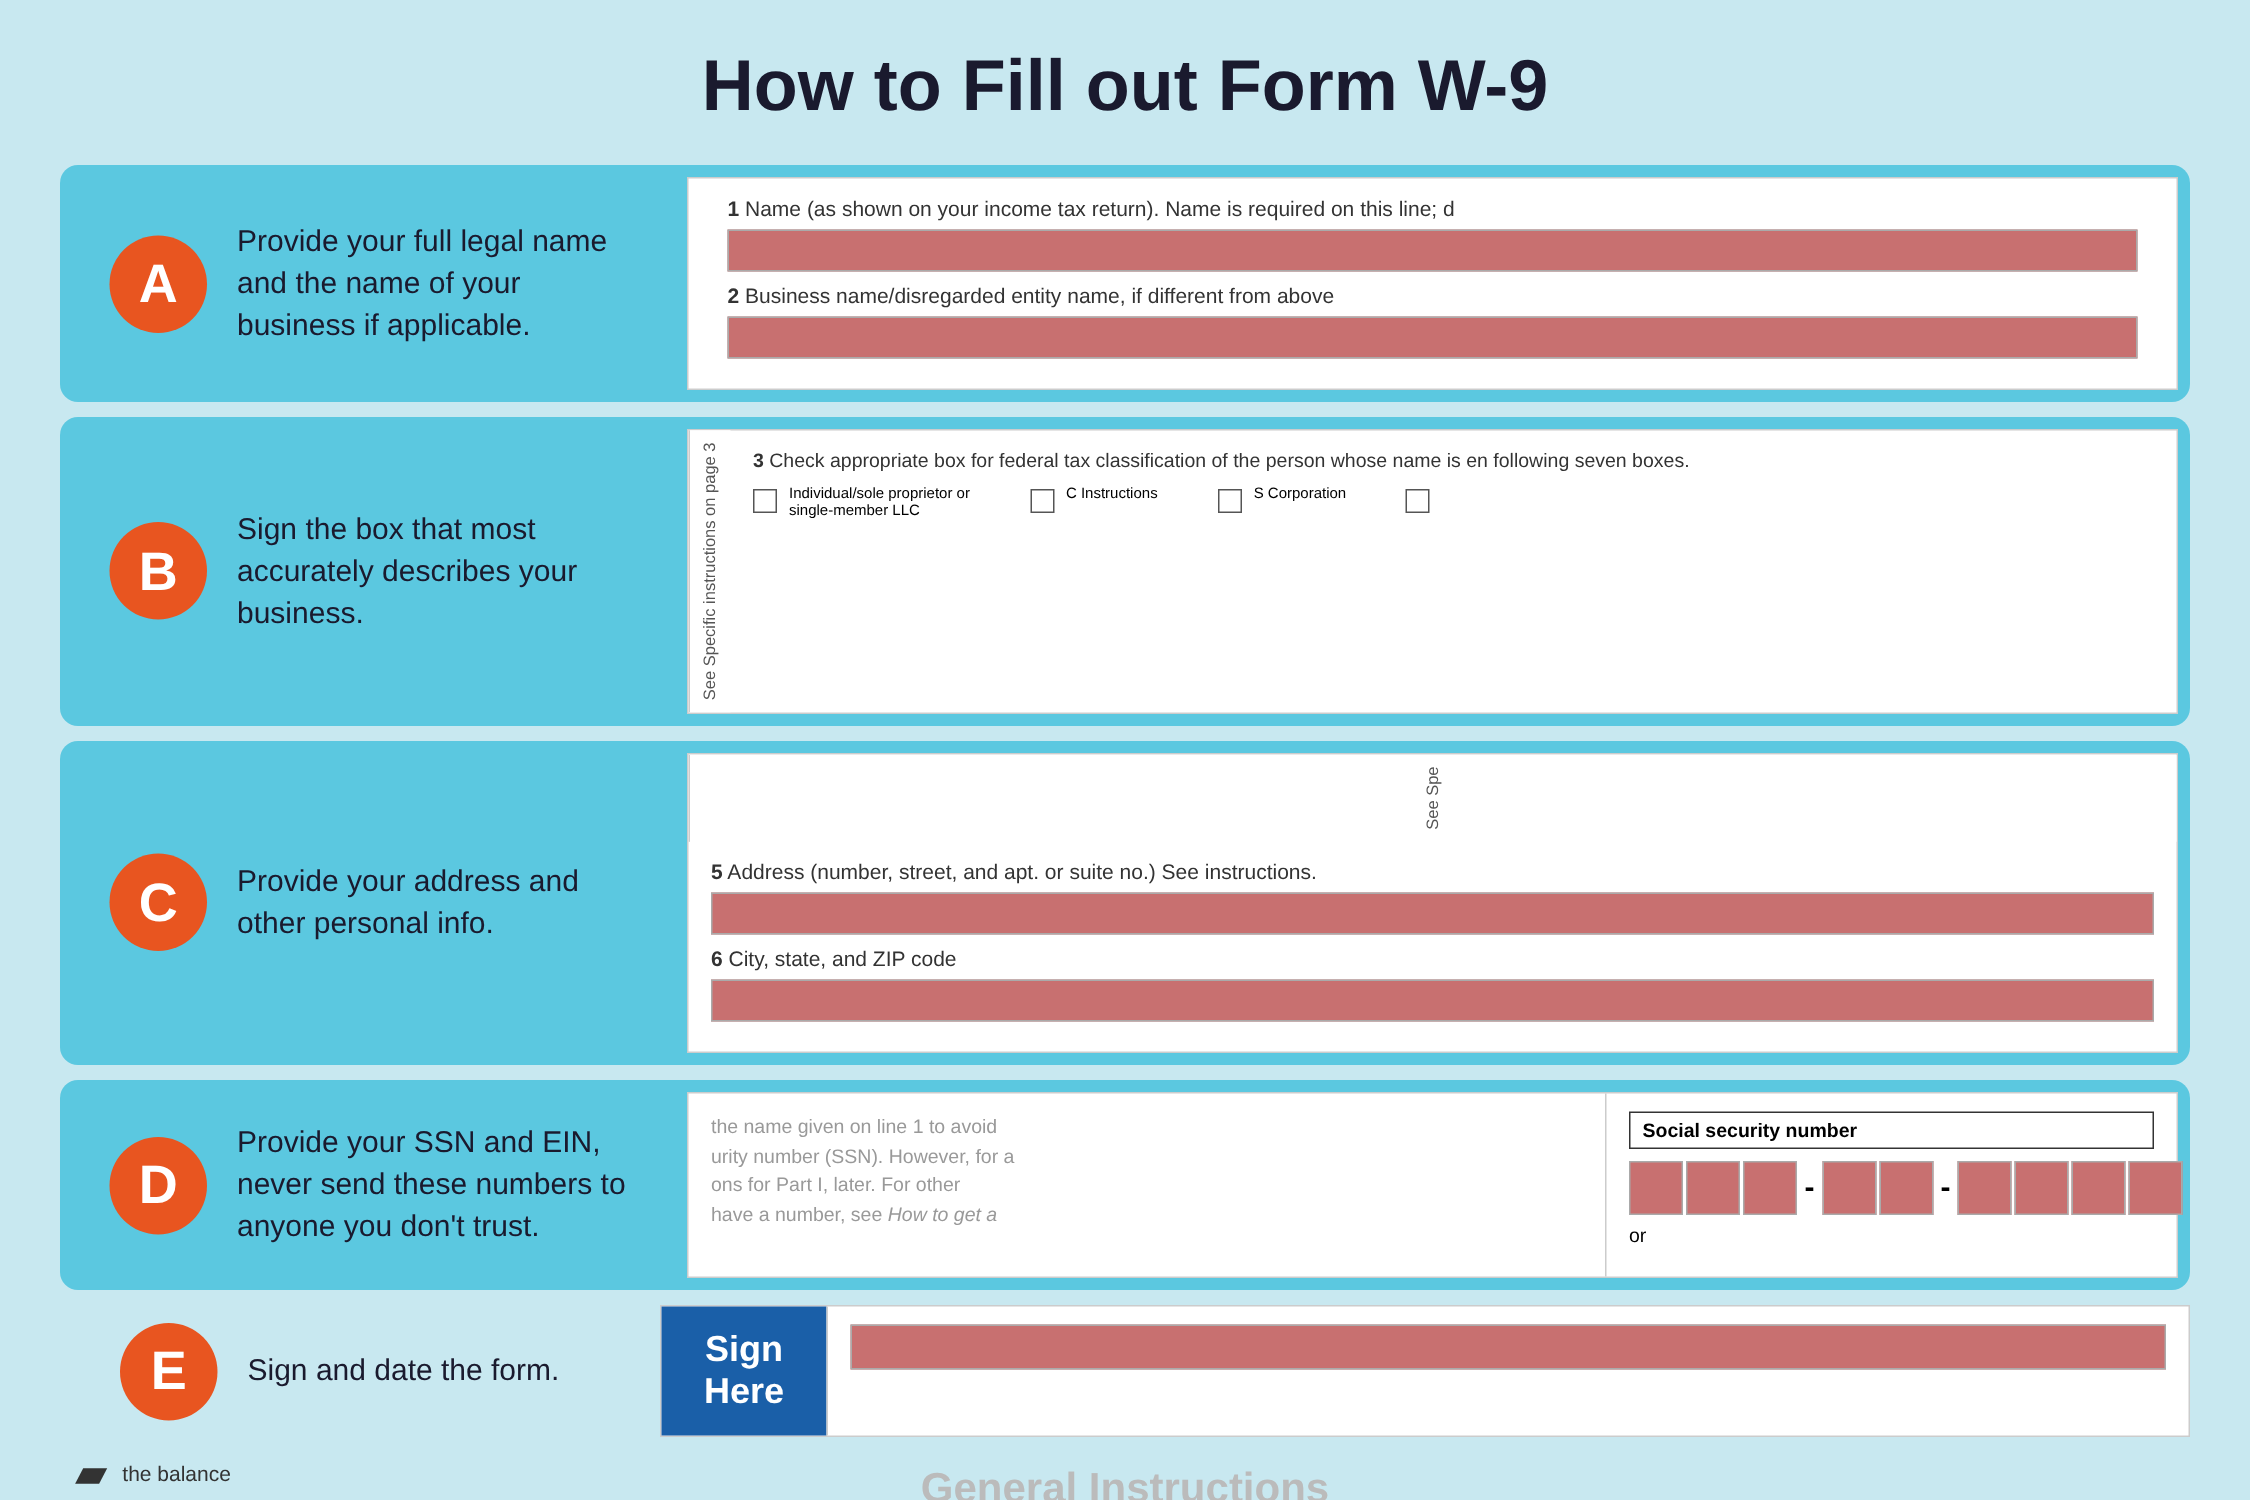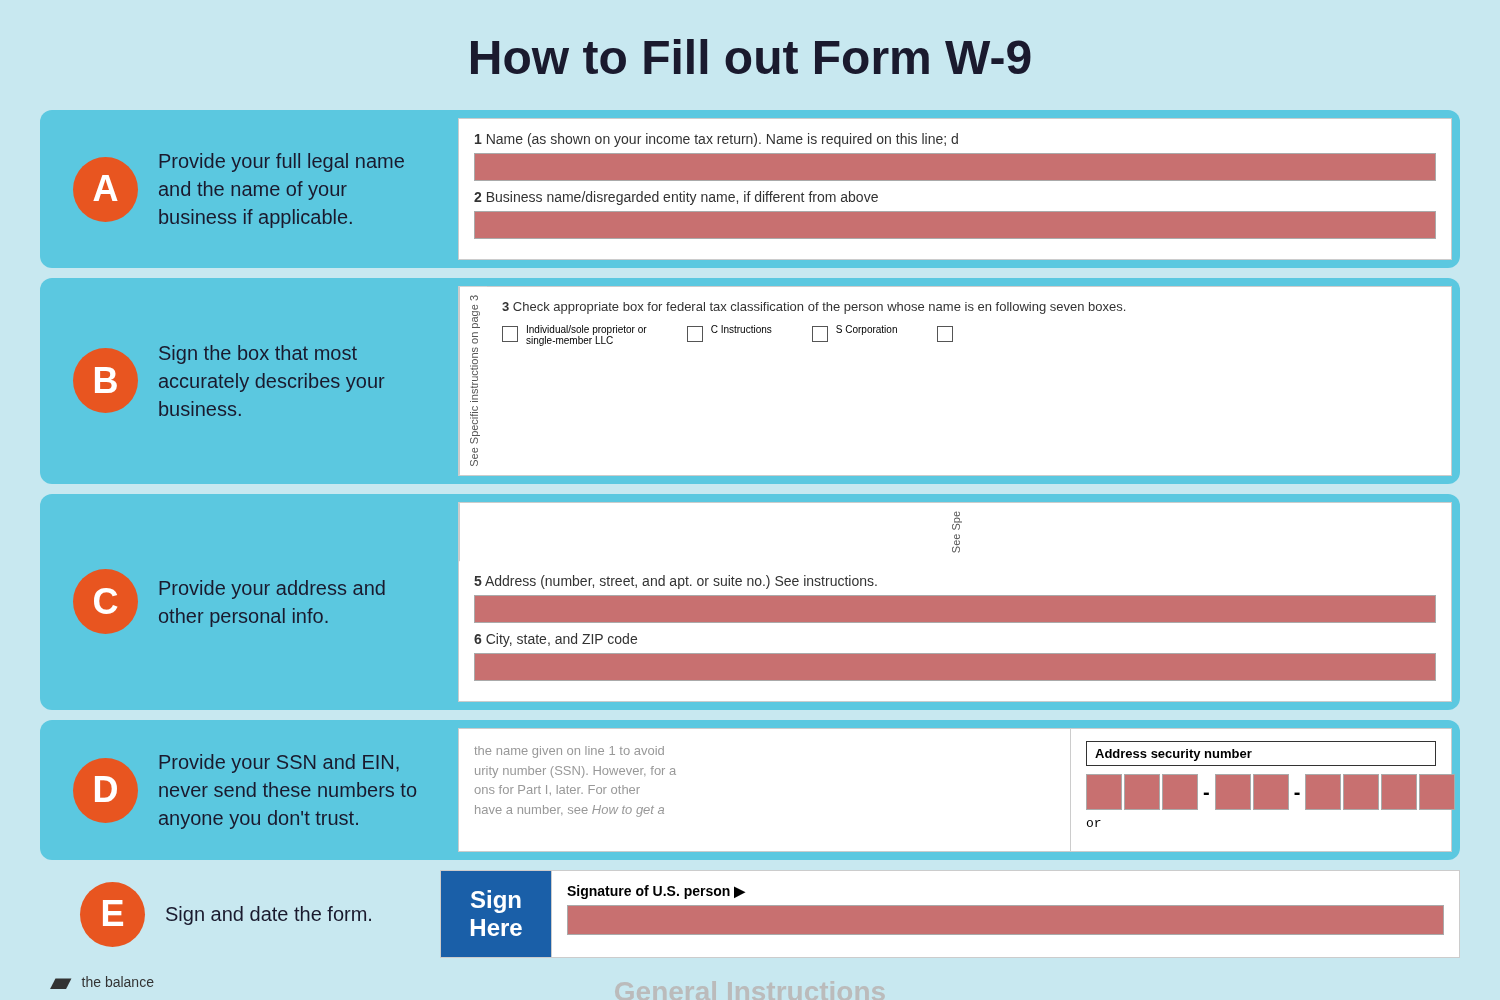--- a/index.html
+++ b/index.html
@@ -161,21 +161,20 @@
     }
 
     .ssn-dash {
       font-size: 20px;
       font-weight: bold;
     }
 
     .or-label {
       font-size: 13px;
       margin-top: 6px;
-      font-family: Liberation Mono, monospace;
     }
 
     
     .section-e-row {
       display: flex;
       flex-direction: row;
       margin-bottom: 8px;
     }
 
     .section-e-left {
@@ -287,21 +286,21 @@
 
 <h1 class="page-title">How to Fill out Form W-9</h1>
 
 <div class="main-container">
 
   <div class="outer-row">
     <div class="instruction-panel">
       <div class="letter-badge">A</div>
       <div class="instruction-text">Provide your full legal name and the name of your business if applicable.</div>
     </div>
-    <div class="form-block" style="padding:12px 15px;">
+    <div class="form-block" style="padding:12px 26px;">
       <div class="form-row-label"><strong>1</strong>  Name (as shown on your income tax return). Name is required on this line; d</div>
       <div class="form-input-bar"></div>
       <div class="form-row-label"><strong>2</strong>  Business name/disregarded entity name, if different from above</div>
       <div class="form-input-bar"></div>
     </div>
   </div>
 
   <div class="outer-row">
     <div class="instruction-panel">
       <div class="letter-badge">B</div>
@@ -357,21 +356,21 @@
     <div class="form-block" style="display:flex;flex-direction:row;">
       <div class="section-d-left">
         <div class="faded-text">
           the name given on line 1 to avoid<br>
           urity number (SSN). However, for a<br>
           ons for Part I, later. For other<br>
           have a number, see <em>How to get a</em>
         </div>
       </div>
       <div class="section-d-right">
-        <div class="ssn-label">Address security number</div>
+        <div class="ssn-label">Social security number</div>
         <div class="ssn-boxes">
           <div class="ssn-group">
             <div class="ssn-cell"></div>
             <div class="ssn-cell"></div>
             <div class="ssn-cell"></div>
           </div>
           <span class="ssn-dash">-</span>
           <div class="ssn-group">
             <div class="ssn-cell"></div>
             <div class="ssn-cell"></div>
@@ -392,21 +391,20 @@
   <div class="section-e-row">
     <div class="section-e-left">
       <div class="letter-badge">E</div>
       <div class="instruction-text">Sign and date the form.</div>
     </div>
     <div class="section-e-right">
       <div class="sign-here-box">
         <span>Sign<br>Here</span>
       </div>
       <div class="signature-field">
-        <div class="signature-label">Signature of U.S. person ▶</div>
         <div class="signature-input"></div>
       </div>
     </div>
   </div>
 
   <div class="general-instructions">General Instructions</div>
 
 </div>
 
 <div class="logo-area">

